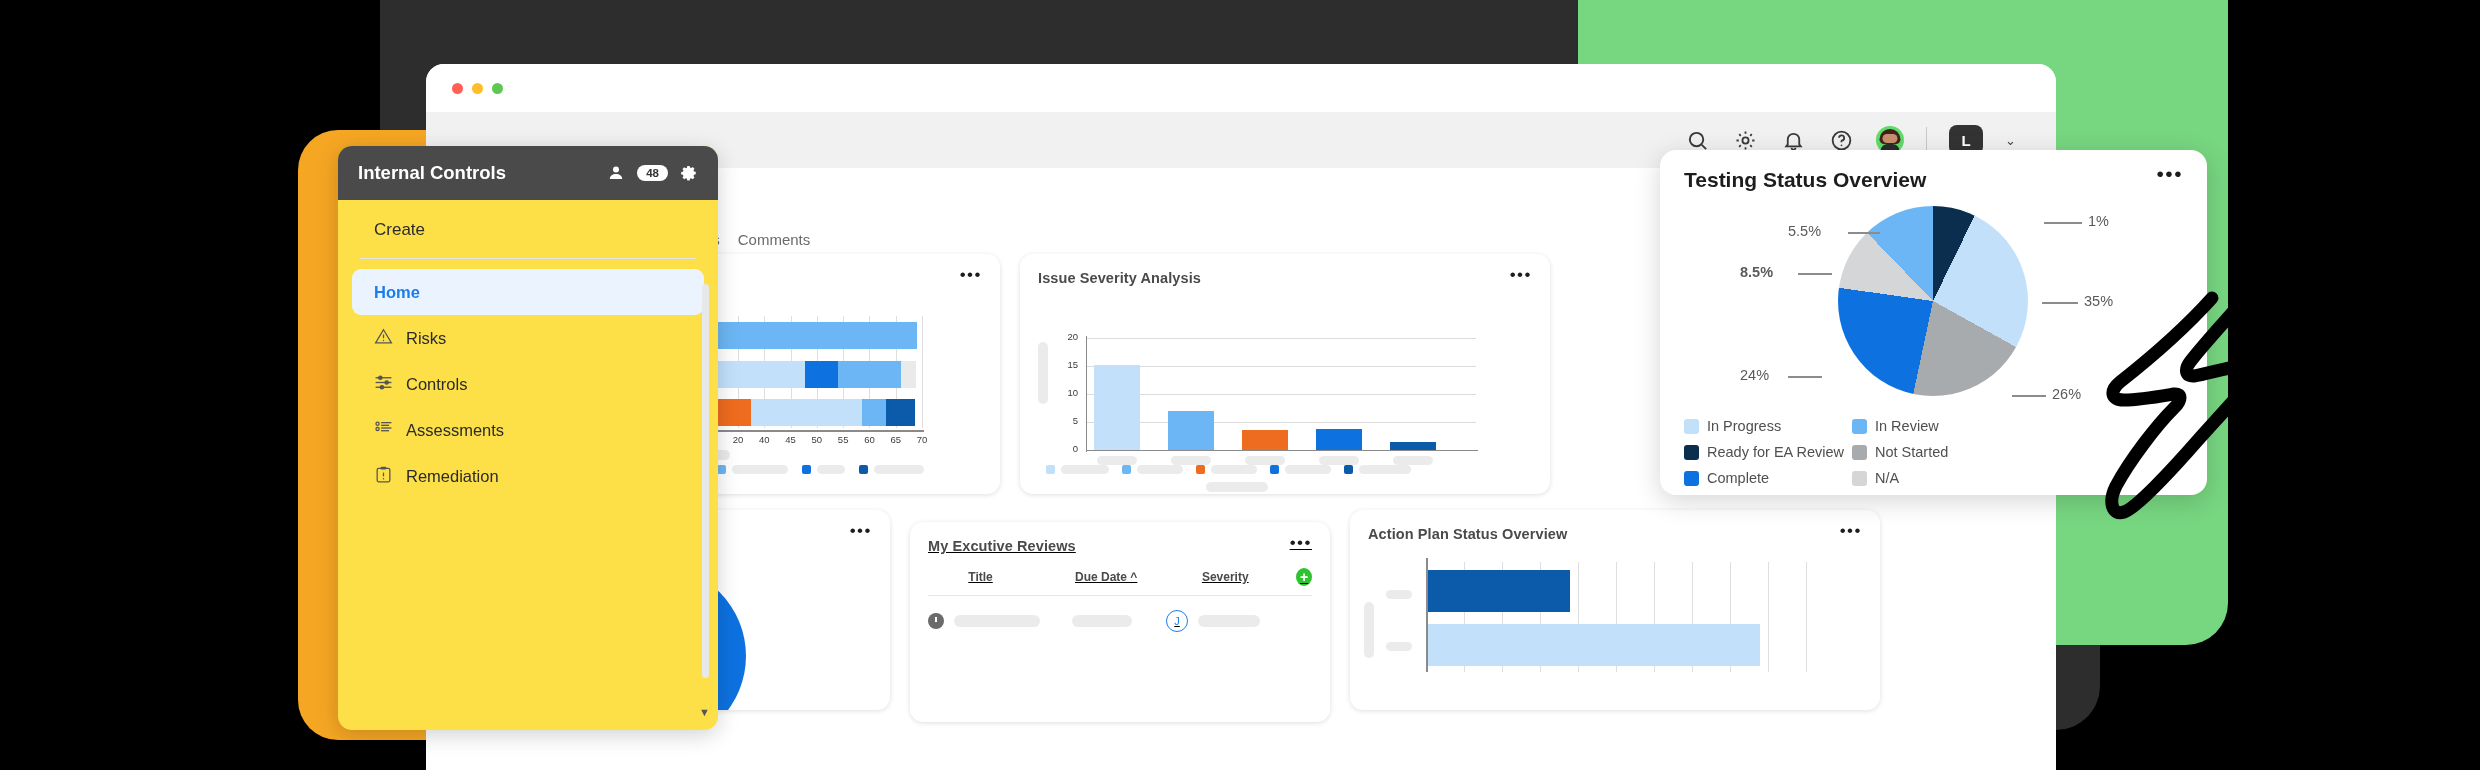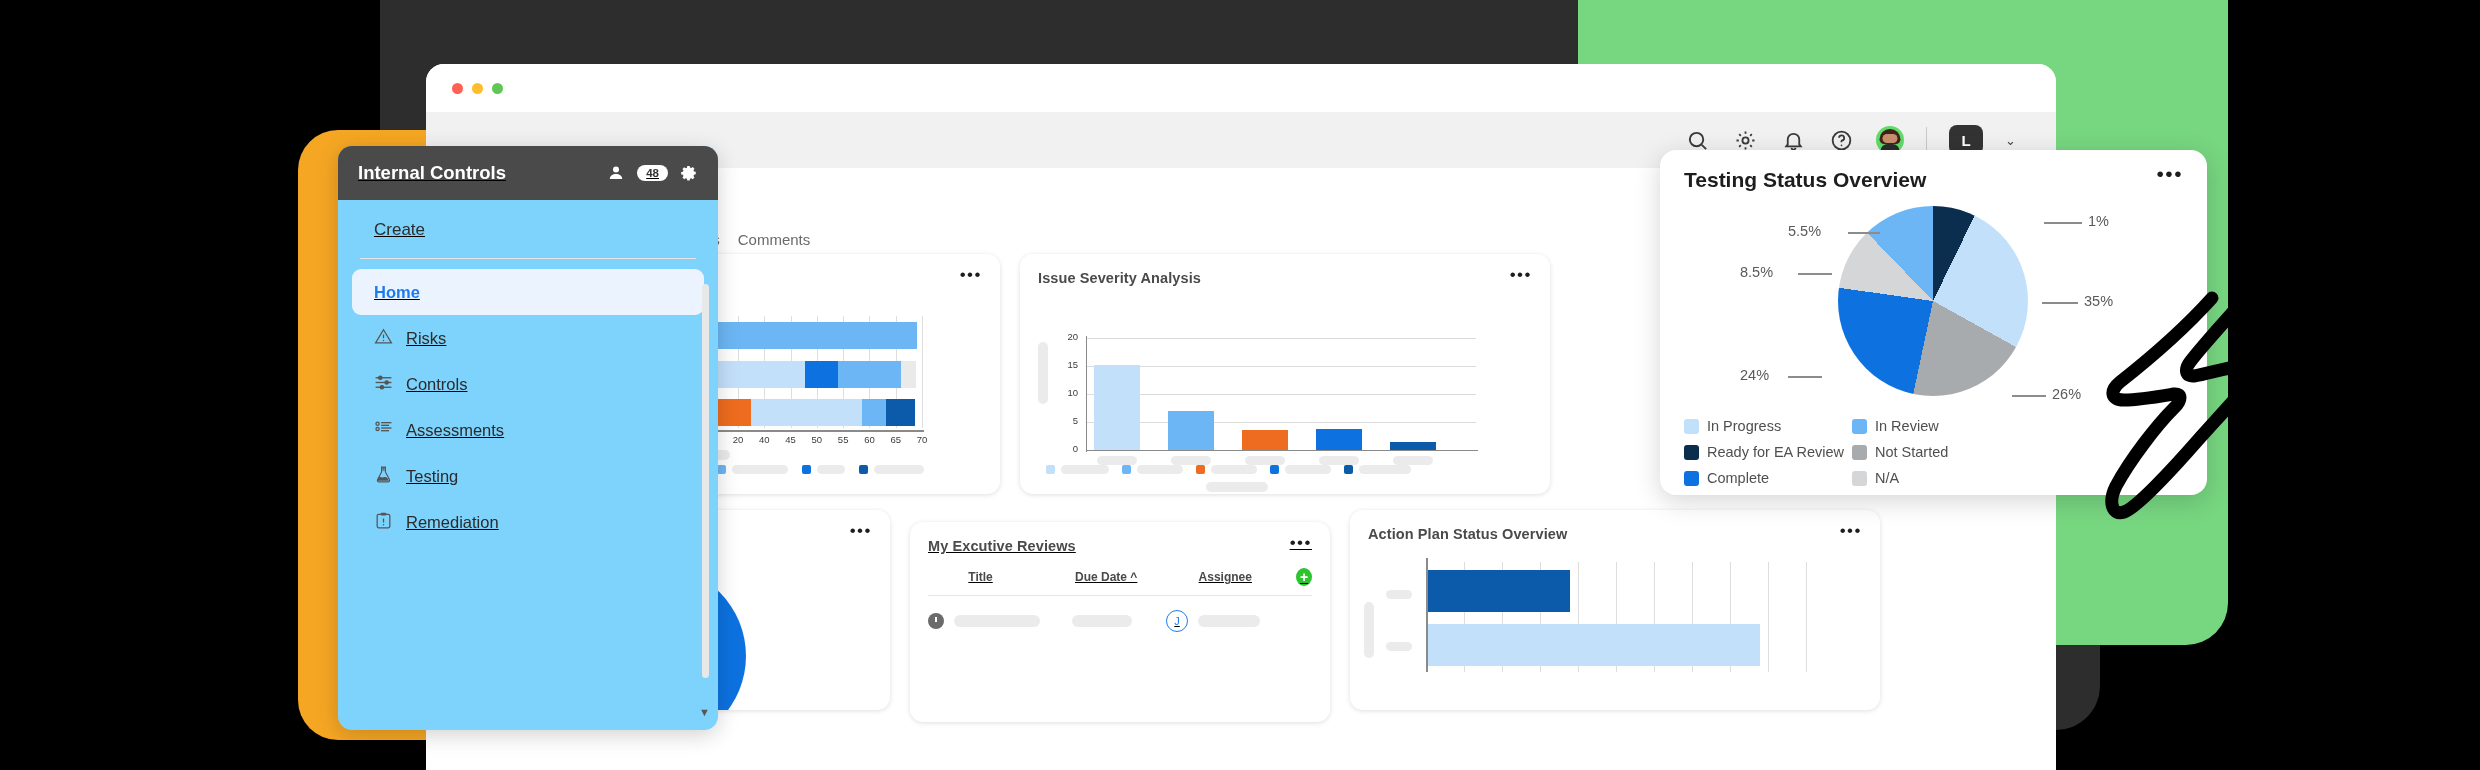--- a/index.html
+++ b/index.html
@@ -82,22 +82,22 @@
   .leader { position:absolute; background:#8c8c8c; height:1.5px; }
   .plabel { position:absolute; font-size:14.5px; color:#5a5a5a; white-space:nowrap; }
   .legend { position:absolute; left:24px; top:268px; width:500px;
             display:flex; flex-wrap:wrap; }
   .leg { display:flex; align-items:center; gap:8px; font-size:14.5px; color:#4f4f4f;
          width:168px; margin-bottom:10px; }
   .sw { width:15px; height:15px; border-radius:3px; flex:none; }
 
   
   .side-card { position:absolute; left:338px; top:146px; width:380px; height:584px;
-               background:#7dd3fc; border-radius:14px; box-shadow:0 5px 22px rgba(0,0,0,.18);
-               overflow:hidden;text-decoration:underline; }
+               background:#fde047; border-radius:14px; box-shadow:0 5px 22px rgba(0,0,0,.18);
+               overflow:hidden; }
   .side-head { height:54px; background:#4a4a4a; display:flex; align-items:center;
                padding:0 20px; gap:12px; }
   .side-head .nm { color:#fff; font-size:18.5px; font-weight:700; flex:1; }
   .side-head .ic { color:#fff; display:flex; align-items:center; cursor:pointer; }
   .pill { background:#fff; color:#333; font-size:11.5px; font-weight:700;
           border-radius:10px; padding:2px 9px; }
   .side-body { position:relative; padding:0 0 0 0; height:530px; }
   .create { font-size:17px; color:#2b2b2b; padding:20px 0 18px 36px; cursor:pointer; }
   .divider { height:1px; background:#e4e4e4; margin:0 22px 10px 22px; }
   .nav { padding:0 14px; }
@@ -350,21 +350,21 @@
           </div>
 
           <div class="card c4">
             <div class="card-head">
               <span class="card-title">My Excutive Reviews</span>
               <span class="kebab">•••</span>
             </div>
             <div class="tbl-head">
               <span class="th" style="width:120px;">Title</span>
               <span class="th" style="width:110px;">Due Date ^</span>
-              <span class="th" style="width:105px;">Assignee</span>
+              <span class="th" style="width:105px;">Severity</span>
               <span class="plus">+</span>
             </div>
             <div class="tbl-sep"></div>
             <div class="tbl-row">
               <span class="clock"></span>
               <span class="sk" style="width:86px;height:12px;"></span>
               <span class="sk" style="width:60px;height:12px;margin-left:22px;"></span>
               <span class="ava-j" style="margin-left:24px;">J</span>
               <span class="sk" style="width:62px;height:12px;"></span>
             </div>
@@ -459,31 +459,20 @@
               <line x1="9" y1="4.6" x2="22" y2="4.6"></line>
                 <line x1="9" y1="8" x2="19" y2="8"></line>
               <line x1="9" y1="11.4" x2="22" y2="11.4"></line>
                 <line x1="9" y1="14.8" x2="19" y2="14.8"></line>
               </svg>
           </span>
           <span>Assessments</span>
         </div>
         <div class="nav-item">
           <span>
-            <svg viewBox="0 0 24 24" fill="none" stroke="#555" stroke-width="1.5">
-              <path d="M9.6 2.6h4.8v6.2l5 9.4c.8 1.5-.2 3.2-1.9 3.2H6.5c-1.7 0-2.7-1.7-1.9-3.2l5-9.4z"></path>
-              <path d="M6.1 15.4c2.3-1.1 4.1.9 6 .1 1.6-.7 3.2-.3 4.6.6l2.1 3.9H4.2z" fill="#555" stroke="none"></path>
-              <line x1="10.6" y1="4.4" x2="13.4" y2="4.4"></line>
-                <line x1="10.6" y1="6.4" x2="13.4" y2="6.4"></line>
-              </svg>
-          </span>
-          <span>Testing</span>
-        </div>
-        <div class="nav-item">
-          <span>
             <svg viewBox="0 0 24 24" fill="none" stroke="#555" stroke-width="1.6">
               <rect x="4" y="4.2" width="16" height="17" rx="1.8"></rect>
               <rect x="8.6" y="2.2" width="6.8" height="3.4" rx="1" fill="#555" stroke="none"></rect>
               <line x1="12" y1="9.6" x2="12" y2="14.4"></line>
               <circle cx="12" cy="17.5" r=".95" fill="#555" stroke="none"></circle>
               </svg>
           </span>
           <span>Remediation</span>
         </div>
       </div>
@@ -509,21 +498,21 @@
     <div class="leader" style="left:382px; top:152px; width:36px;"></div>
     <span class="plabel" style="left:424px; top:143px;">35%</span>
 
     <div class="leader" style="left:352px; top:245px; width:34px;"></div>
     <span class="plabel" style="left:392px; top:236px;">26%</span>
 
     <div class="leader" style="left:128px; top:226px; width:34px;"></div>
     <span class="plabel" style="left:80px;  top:217px;">24%</span>
 
     <div class="leader" style="left:138px; top:123px; width:34px;"></div>
-    <span class="plabel" style="left:80px;  top:114px;">8.5%</span>
+    <span class="plabel" style="left:80px;  top:114px;font-weight:bold;">8.5%</span>
 
     <div class="leader" style="left:188px; top:82px;  width:32px;"></div>
     <span class="plabel" style="left:128px; top:73px;">5.5%</span>
 
     <div class="legend" id="tso-legend">
         <div class="leg">
           <span class="sw" style="background:#c3e0fb"></span>
           <span>In Progress</span>
         </div>
         <div class="leg">

